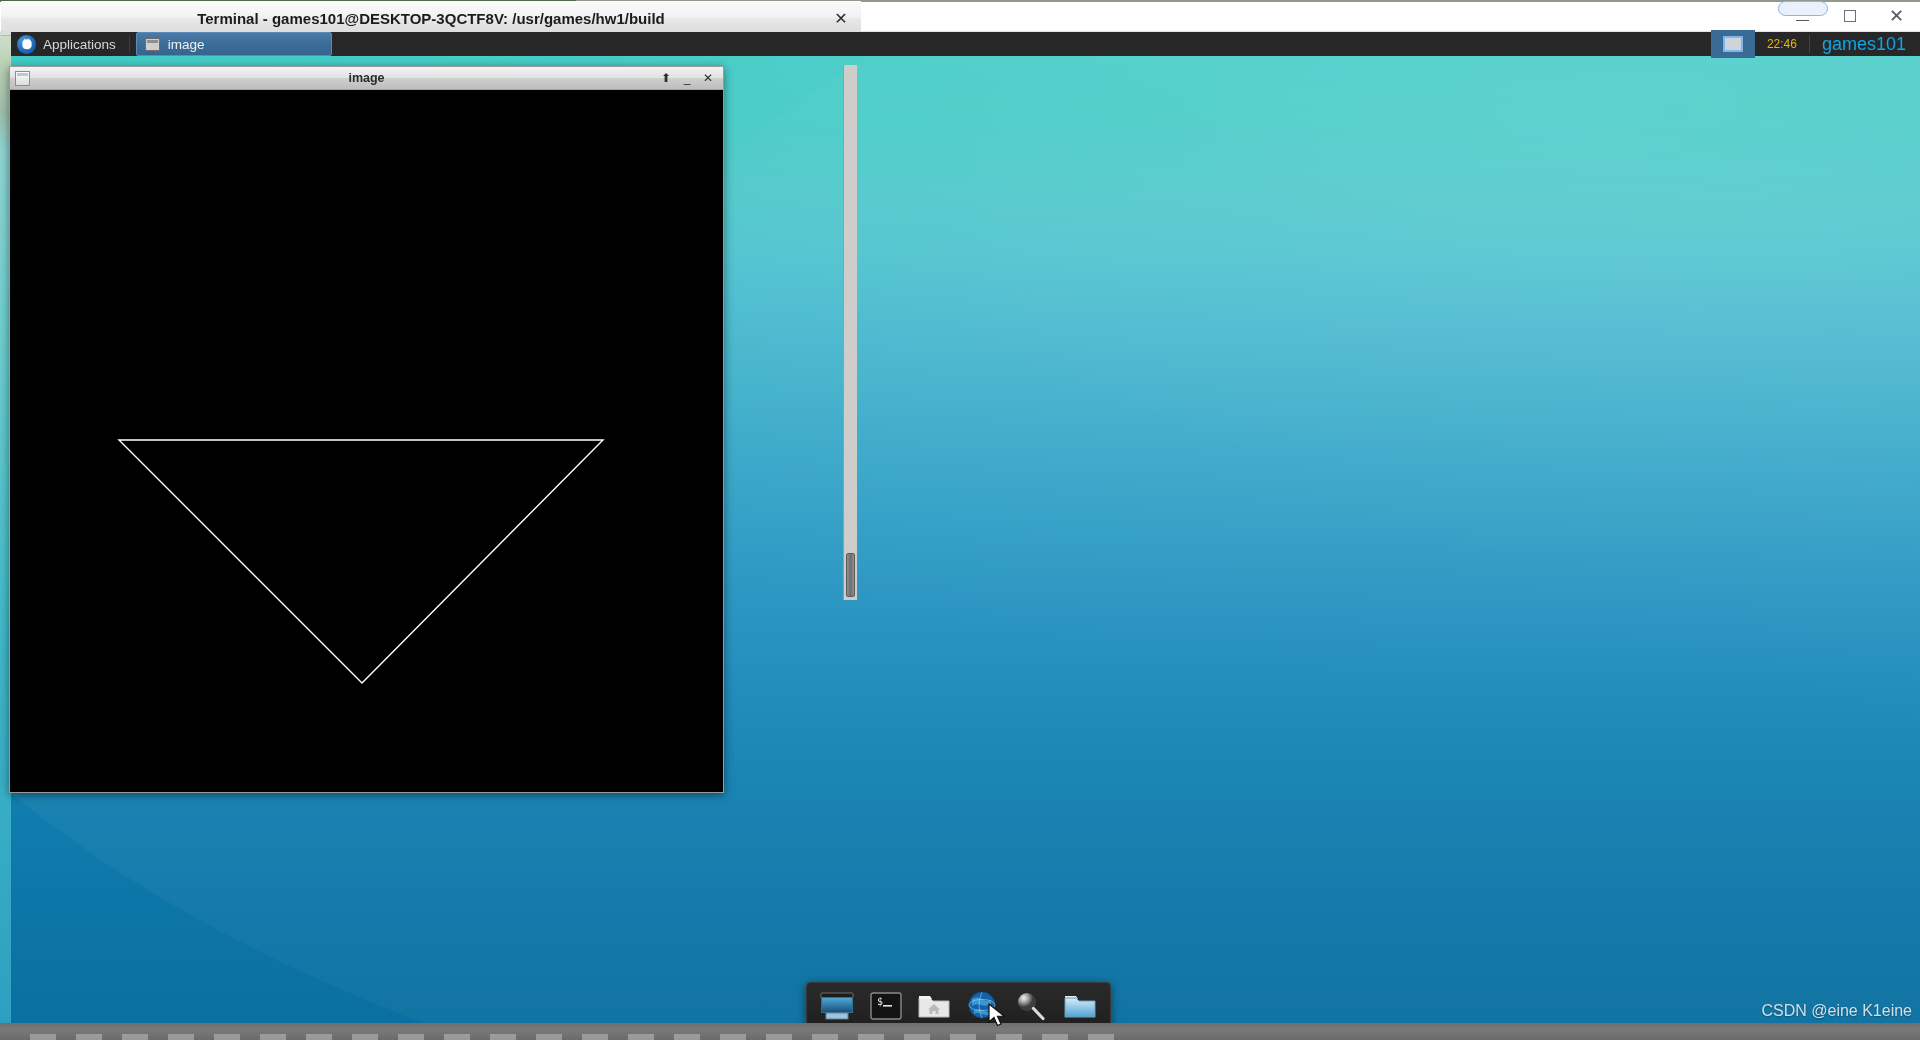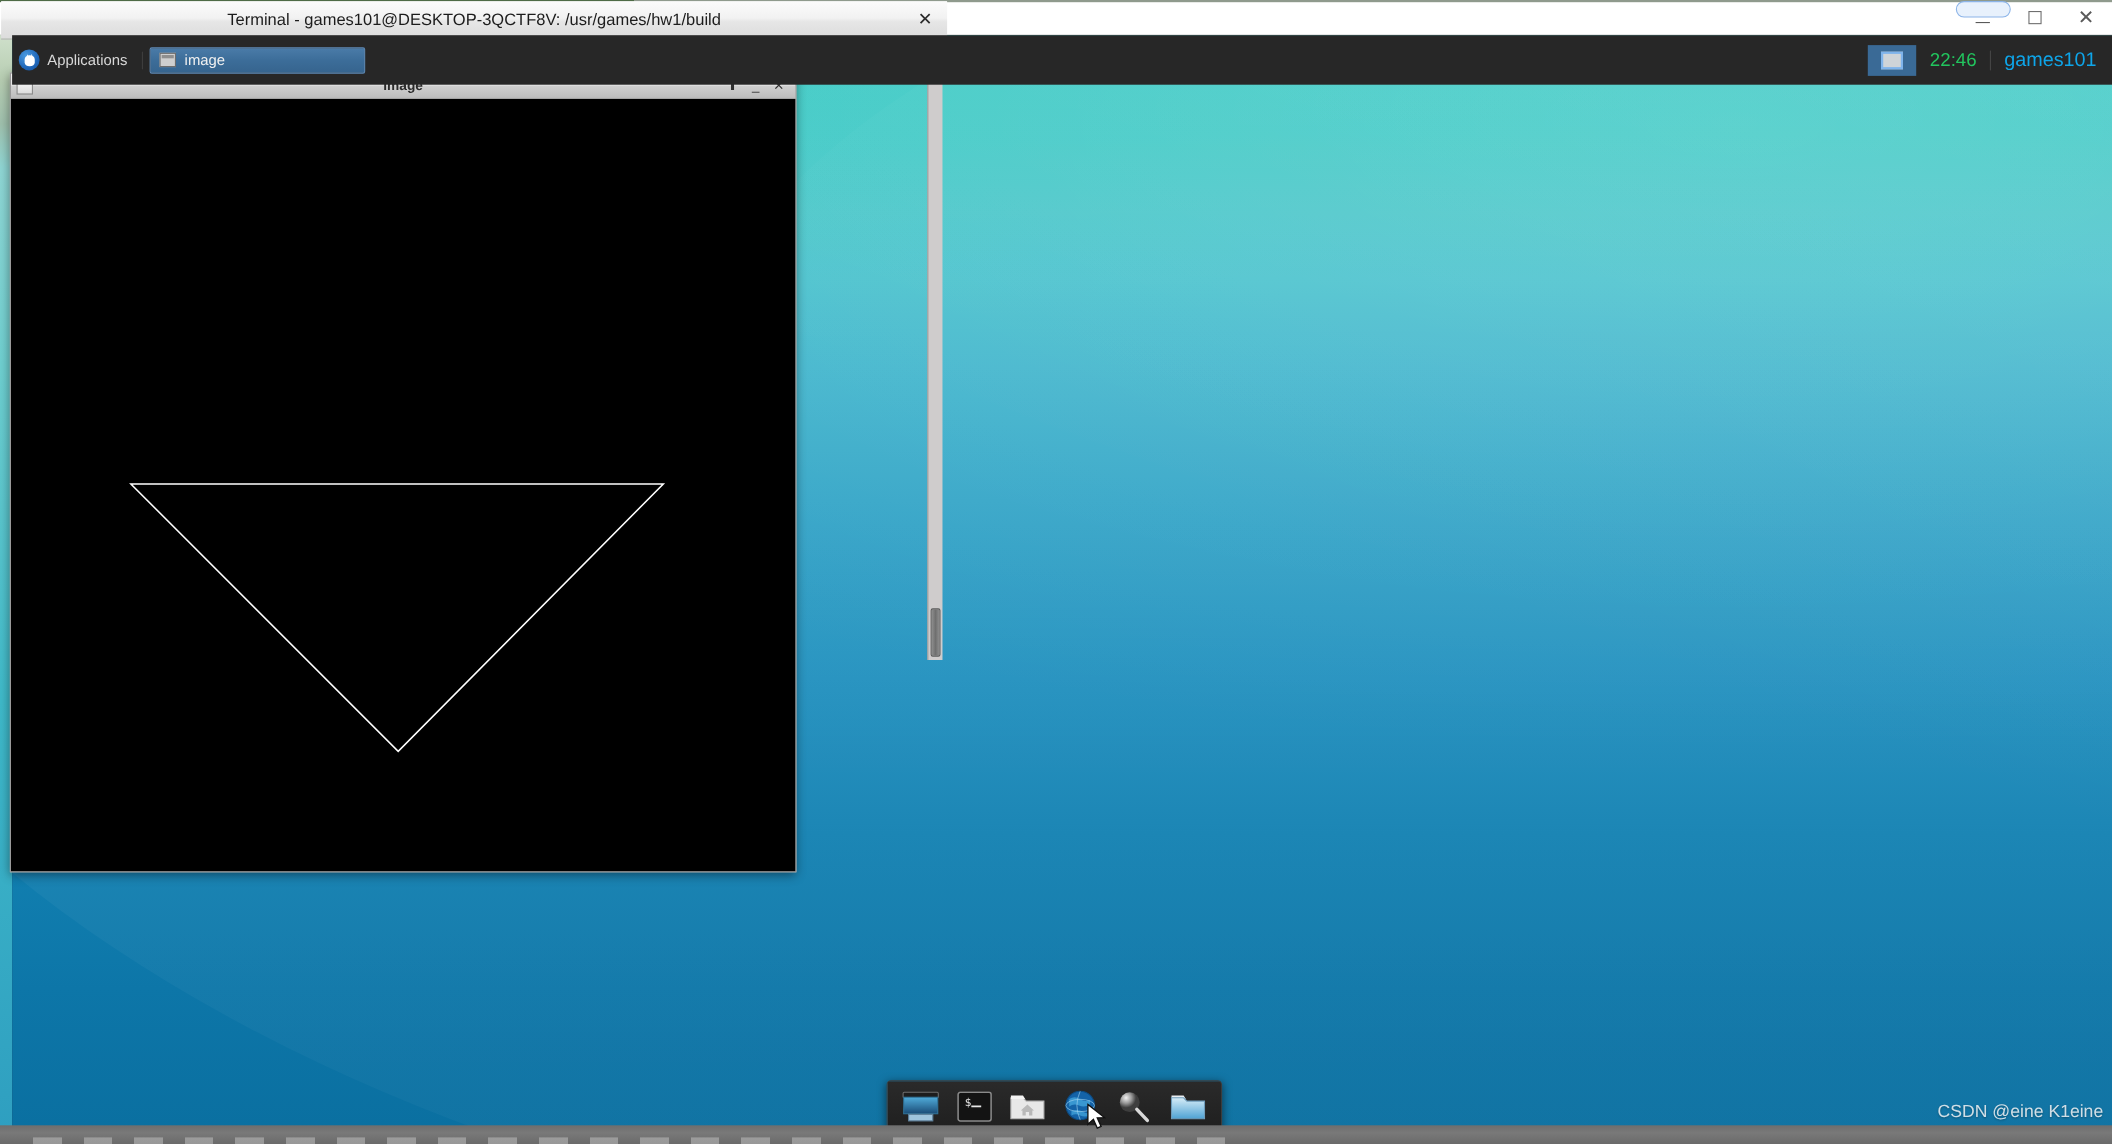--- a/index.html
+++ b/index.html
@@ -66,21 +66,21 @@
     background:linear-gradient(180deg, rgba(255,255,255,0.14) 0%, rgba(255,255,255,0.07) 45%, rgba(255,255,255,0.02) 100%);
   }
   .desk-arc2{
     position:absolute; left:620px; top:-180px; width:2400px; height:1020px;
     border-radius:50% 50% 46% 46%;
     background:linear-gradient(200deg, rgba(255,255,255,0.10) 0%, rgba(255,255,255,0.00) 70%);
   }
 
   
   .xpanel{
-    position:absolute; left:11px; top:32px; width:1909px; height:45px;
+    position:absolute; left:11px; top:32px; width:1909px; height:24px;
     background:#272727; display:flex; align-items:center; z-index:40;
   }
   .apps-btn{ display:flex; align-items:center; height:28px; padding:0 9px 0 6px; }
   .apps-logo{
     width:19px; height:19px; border-radius:50%;
     background:radial-gradient(circle at 35% 30%, #4b9be0 0%, #1f66b8 60%, #15509a 100%);
     display:flex; align-items:center; justify-content:center;
   }
   .apps-logo svg{ display:block; }
   .apps-label{ color:#d8d8d8; font-size:13.5px; margin-left:7px; }
@@ -97,21 +97,21 @@
   }
   .task-ico:after{
     content:""; position:absolute; left:1px; right:1px; top:1px; height:3px; background:#8f8f8f;
   }
   .task-label{ color:#f0f0f0; font-size:13.5px; margin-left:8px; }
   .xpanel-right{ margin-left:auto; display:flex; align-items:center; height:28px; }
   .wsw{
     width:44px; height:28px; background:#3a6a96; display:flex; align-items:center; justify-content:center;
   }
   .wsw-in{ width:20px; height:16px; border:2px solid #7fb4ec; background:#cfd4d8; }
-  .panel-clock{ color:#22c55e; font-size:17px; padding:0 12px; }
+  .panel-clock{ color:#eab308; font-size:12px; padding:0 12px; }
   .panel-vsep{ width:1px; height:18px; background:#444; }
   .panel-user{ color:#0ea5e9; font-size:18px; padding:0 14px 0 12px; }
 
   
   .win{ position:absolute; z-index:20; }
   .win-frame{
     background:#c9c9c9;
     border:1px solid #9a9a9a;
     box-shadow:0 2px 9px rgba(0,0,0,.45);
   }
@@ -154,21 +154,21 @@
     box-shadow:0 3px 14px rgba(0,0,0,.5);
     display:flex; flex-direction:column;
   }
   .term-title{
     height:35px; position:relative; display:flex; align-items:center;
     background:linear-gradient(180deg,#fbfbfb 0%, #f2f2f2 45%, #e6e6e6 55%, #dcdcdc 100%);
     border-bottom:1px solid #b5b5b5;
   }
   .term-title-text{
     position:absolute; left:0; right:0; text-align:center;
-    font-size:15px; font-weight:normal; color:#1c1c1c;
+    font-size:15px; font-weight:bold; color:#1c1c1c;
   }
   .term-close{
     position:absolute; right:10px; top:8px; width:20px; height:20px;
     display:flex; align-items:center; justify-content:center;
     font-size:16px; color:#2b2b2b; line-height:1;
   }
   .term-menubar{
     height:25px; display:flex; align-items:center; padding-left:12px;
     background:#d9d6d1; border-bottom:1px solid #bdbab5;
   }

